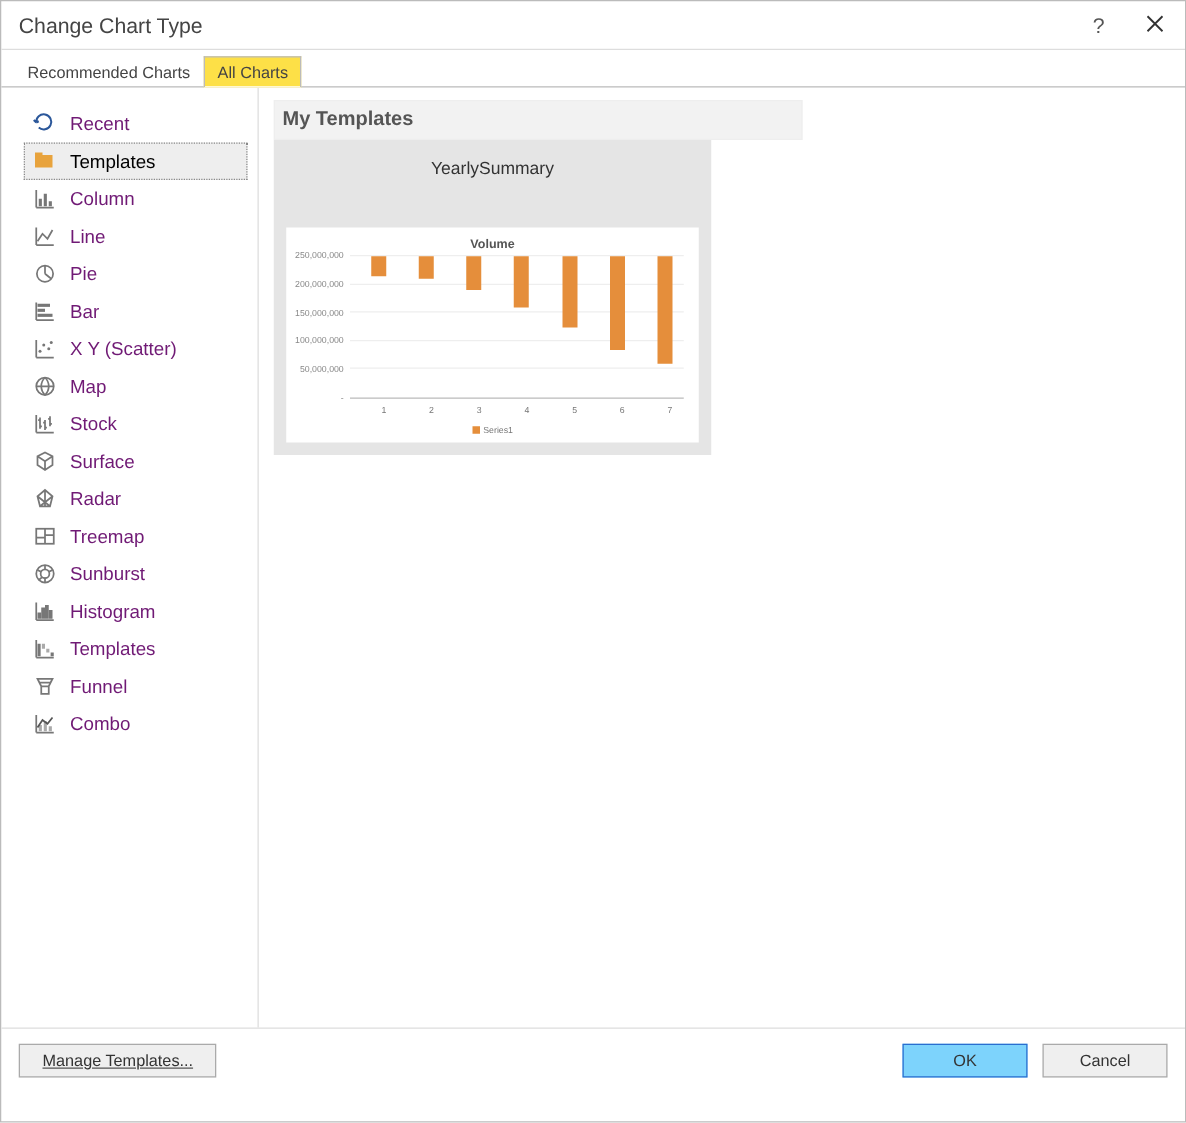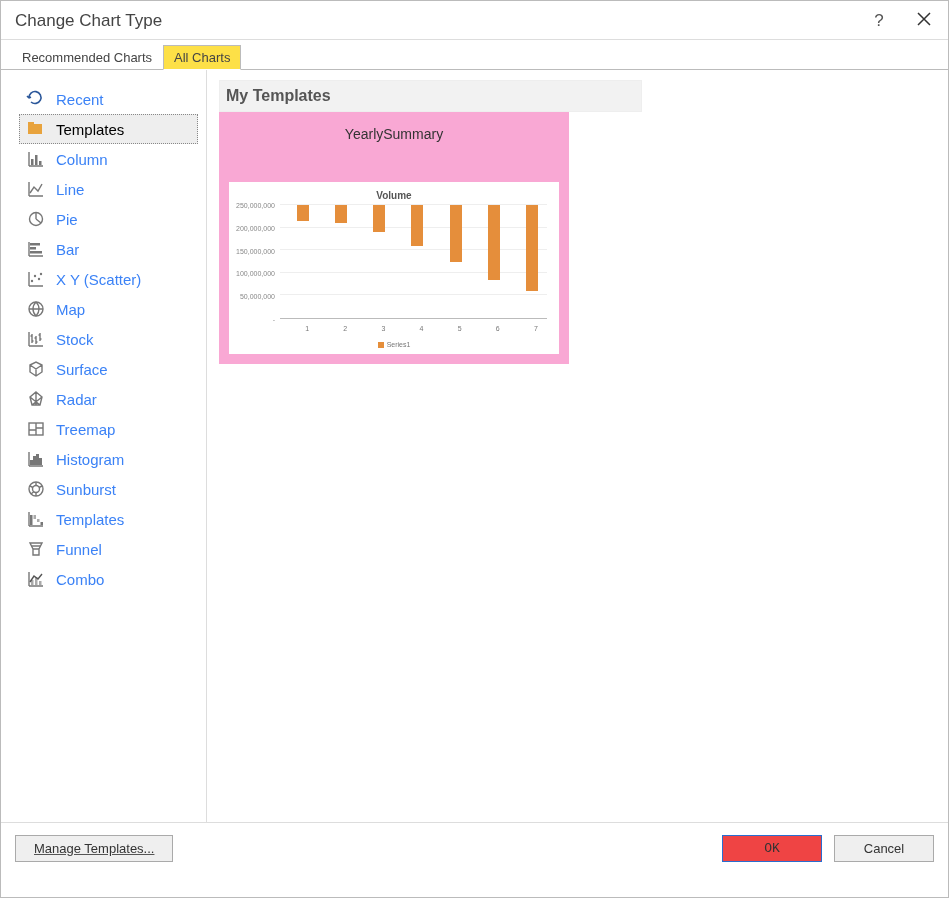--- a/index.html
+++ b/index.html
@@ -60,21 +60,21 @@
     width: 206px;
     padding: 14px 8px 14px 18px;
     border-right: 1px solid #ddd;
   }
   .sidebar-item {
     display:flex;
     align-items:center;
     gap: 10px;
     padding: 4px 6px;
     font-size: 15px;
-    color:#3b82f6;
+    color:#701a75;
     cursor:pointer;
     border: 1px solid transparent;
   }
   .sidebar-item.active {
     background:#eee;
     border:1px dotted #888;
     color:#000;
   }
   .sidebar-item .side-icon {
     width:20px;
@@ -92,21 +92,21 @@
     font-size: 16px;
     font-weight:bold;
     color:#555;
     padding: 6px 6px;
     background:#f2f2f2;
     width: 423px;
     border:1px solid #eee;
   }
   .thumb-wrap {
     width: 350px;
-    background:#f9a8d4;
+    background:#e5e5e5;
     padding:10px;
   }
   .thumb-caption {
     text-align:center;
     font-size:14px;
     color:#333;
     padding: 4px 0 8px 0;
   }
   .chart-thumb {
     background:#fff;
@@ -165,21 +165,21 @@
   .btn {
     padding: 5px 18px;
     border:1px solid #aaa;
     background:#efefef;
     font-size:13px;
     cursor:pointer;
     min-width:100px;
     text-align:center;
     display:inline-block;
   }
-  .btn.primary { border:1px solid #2a6dcf; background:#ef4444;font-family:Liberation Mono, monospace; }
+  .btn.primary { border:1px solid #2a6dcf; background:#7dd3fc; }
   .footer .left-btn { text-decoration:underline; text-decoration-color:#555; }
   .footer .right-btns { display:flex; gap:12px; }
 </style>
 </head>
 <body>
 
 <div class="titlebar">
   <span class="title">Change Chart Type</span>
   <div class="controls">
     <span class="help-icon">?</span>
@@ -306,38 +306,38 @@
           <svg width="20" height="20" viewBox="0 0 20 20">
             <rect x="3" y="4" width="14" height="12" stroke="#777" stroke-width="1.4" fill="none"></rect>
             <path d="M10 4 V16 M3 11 H10 M10 9 H17" stroke="#777" stroke-width="1.4" fill="none"></path>
           </svg>
         </span>
         <span>Treemap</span>
       </div>
       <div class="sidebar-item">
         <span class="side-icon">
           <svg width="20" height="20" viewBox="0 0 20 20">
+            <circle cx="10" cy="10" r="7" stroke="#777" stroke-width="1.4" fill="none"></circle>
+            <circle cx="10" cy="10" r="3.5" stroke="#777" stroke-width="1.4" fill="none"></circle>
+            <path d="M10 3 V7 M10 13 V17 M4 7 L7 8.5 M16 7 L13 8.5 M5 15 L8 12.5" stroke="#777" stroke-width="1.4" fill="none"></path>
+          </svg>
+        </span>
+        <span>Sunburst</span>
+      </div>
+      <div class="sidebar-item">
+        <span class="side-icon">
+          <svg width="20" height="20" viewBox="0 0 20 20">
             <path d="M3 17 H17 M3 3 V17" stroke="#777" stroke-width="1.4" fill="none"></path>
             <rect x="4" y="11" width="3" height="5" fill="#777"></rect>
             <rect x="7" y="7" width="3" height="9" fill="#777"></rect>
             <rect x="10" y="5" width="3" height="11" fill="#777"></rect>
             <rect x="13" y="9" width="3" height="7" fill="#777"></rect>
           </svg>
         </span>
         <span>Histogram</span>
-      </div>
-      <div class="sidebar-item">
-        <span class="side-icon">
-          <svg width="20" height="20" viewBox="0 0 20 20">
-            <circle cx="10" cy="10" r="7" stroke="#777" stroke-width="1.4" fill="none"></circle>
-            <circle cx="10" cy="10" r="3.5" stroke="#777" stroke-width="1.4" fill="none"></circle>
-            <path d="M10 3 V7 M10 13 V17 M4 7 L7 8.5 M16 7 L13 8.5 M5 15 L8 12.5" stroke="#777" stroke-width="1.4" fill="none"></path>
-          </svg>
-        </span>
-        <span>Sunburst</span>
       </div>
       <div class="sidebar-item">
         <span class="side-icon">
           <svg width="20" height="20" viewBox="0 0 20 20">
             <path d="M3 17 H17 M3 3 V17" stroke="#777" stroke-width="1.4" fill="none"></path>
             <rect x="4" y="6" width="2.5" height="10" fill="#777"></rect>
             <rect x="7.5" y="6" width="2.5" height="4" fill="#aaa"></rect>
             <rect x="11" y="10" width="2.5" height="3" fill="#aaa"></rect>
             <rect x="14.5" y="13" width="2.5" height="3" fill="#777"></rect>
           </svg>

